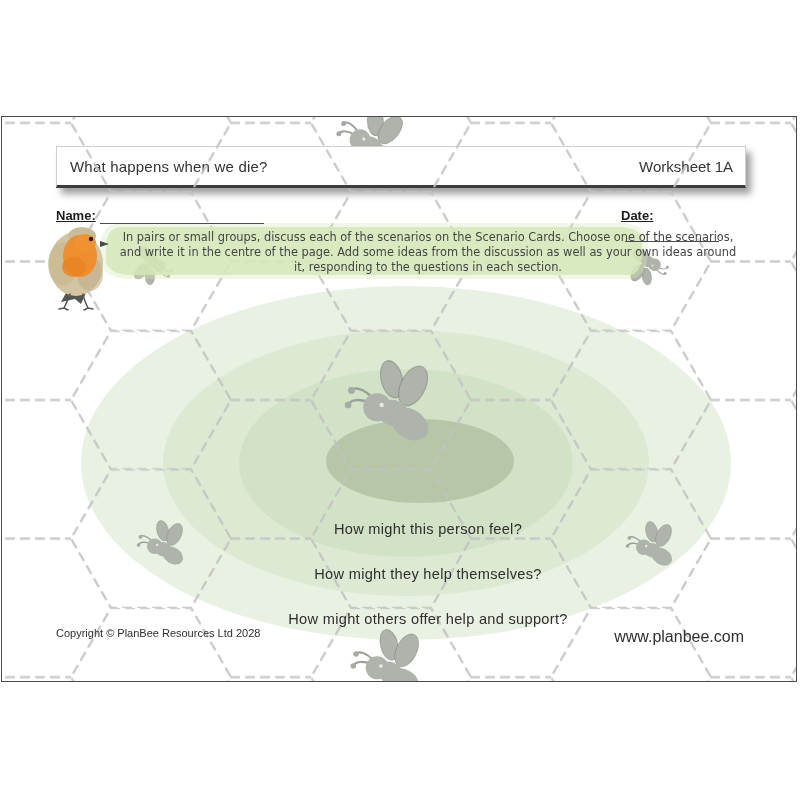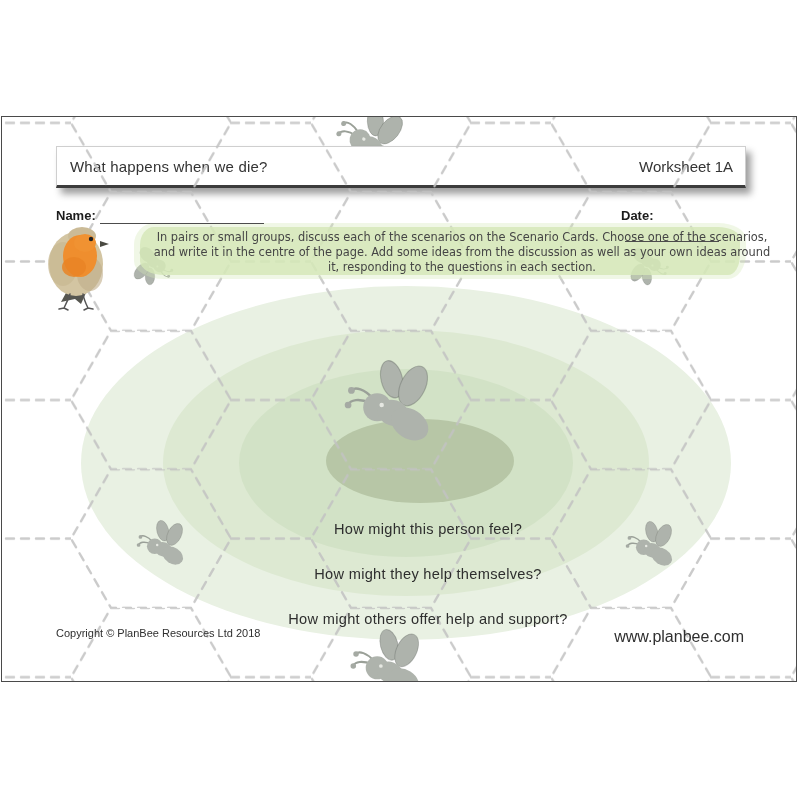--- a/index.html
+++ b/index.html
@@ -19,33 +19,32 @@
   .header-title{
     position:absolute;left:13px;top:0;height:38px;line-height:40px;
     font-size:15px;color:#343434;letter-spacing:.2px;
   }
   .header-ws{
     position:absolute;right:12px;top:0;height:38px;line-height:40px;
     font-size:15px;color:#343434;
   }
   
   .field-row{position:absolute;left:54px;top:89px;width:688px;height:18px;z-index:7;}
-  .field-label{font-weight:bold;font-size:13px;color:#1c1c1c;}
+  .field-label{font-weight:bold;font-size:13px;color:#1c1c1c;text-decoration:underline;}
   .name-group{position:absolute;left:0;top:0;}
   .date-group{position:absolute;left:554px;top:0;padding-left:11px;}
   .write-line{display:inline-block;border-bottom:1.5px solid #4c4c4c;height:13px;vertical-align:bottom;margin-left:4px;}
   .name-line{width:164px;}
   .date-line{width:94px;}
   
   .instr-band{
-    position:absolute;left:104px;top:110px;width:600px;height:48px;
+    position:absolute;left:104px;top:110px;width:536px;height:48px;
     background:rgba(213,232,184,0.82);
     border-radius:14px 22px 12px 24px / 18px 12px 20px 14px;
     z-index:6;
-    margin-left:34px;
   }
   .instr-band::before{
     content:"";position:absolute;left:-6px;top:-4px;right:-6px;bottom:-4px;
     background:rgba(213,232,184,0.35);
     border-radius:20px 28px 18px 30px / 22px 16px 26px 18px;
   }
   .instr-text{
     position:absolute;left:10px;top:3px;width:624px;
     font-size:11.4px;line-height:1.32;text-align:center;color:#454545;
     font-family:"DejaVu Sans","Liberation Sans",sans-serif;
@@ -161,16 +160,16 @@
     <circle cx="49" cy="17" r="2.2" fill="#222222"></circle>
     <path d="M58,19 L67,22 L58,25 Z" fill="#4a4a42"></path>
     <path d="M28,72 C26,78 24,82 22,86 M22,86 L17,87 M22,86 L26,88" fill="none" stroke="#555555" stroke-width="1.5" stroke-linecap="round"></path>
     <path d="M41,72 C42,78 44,82 46,86 M46,86 L42,88 M46,86 L51,87" fill="none" stroke="#555555" stroke-width="1.5" stroke-linecap="round"></path>
   </svg>
 
   <div class="question q1">How might this person feel?</div>
   <div class="question q3">How might others offer help and support?</div>
   <div class="question q2">How might they help themselves?</div>
 
-  <div class="footer-left">Copyright © PlanBee Resources Ltd 2018</div>
+  <div class="footer-left">Copyright © PlanBee Resources Ltd 2028</div>
   <div class="footer-right">www.planbee.com</div>
 
 </div>
 
 </body></html>

